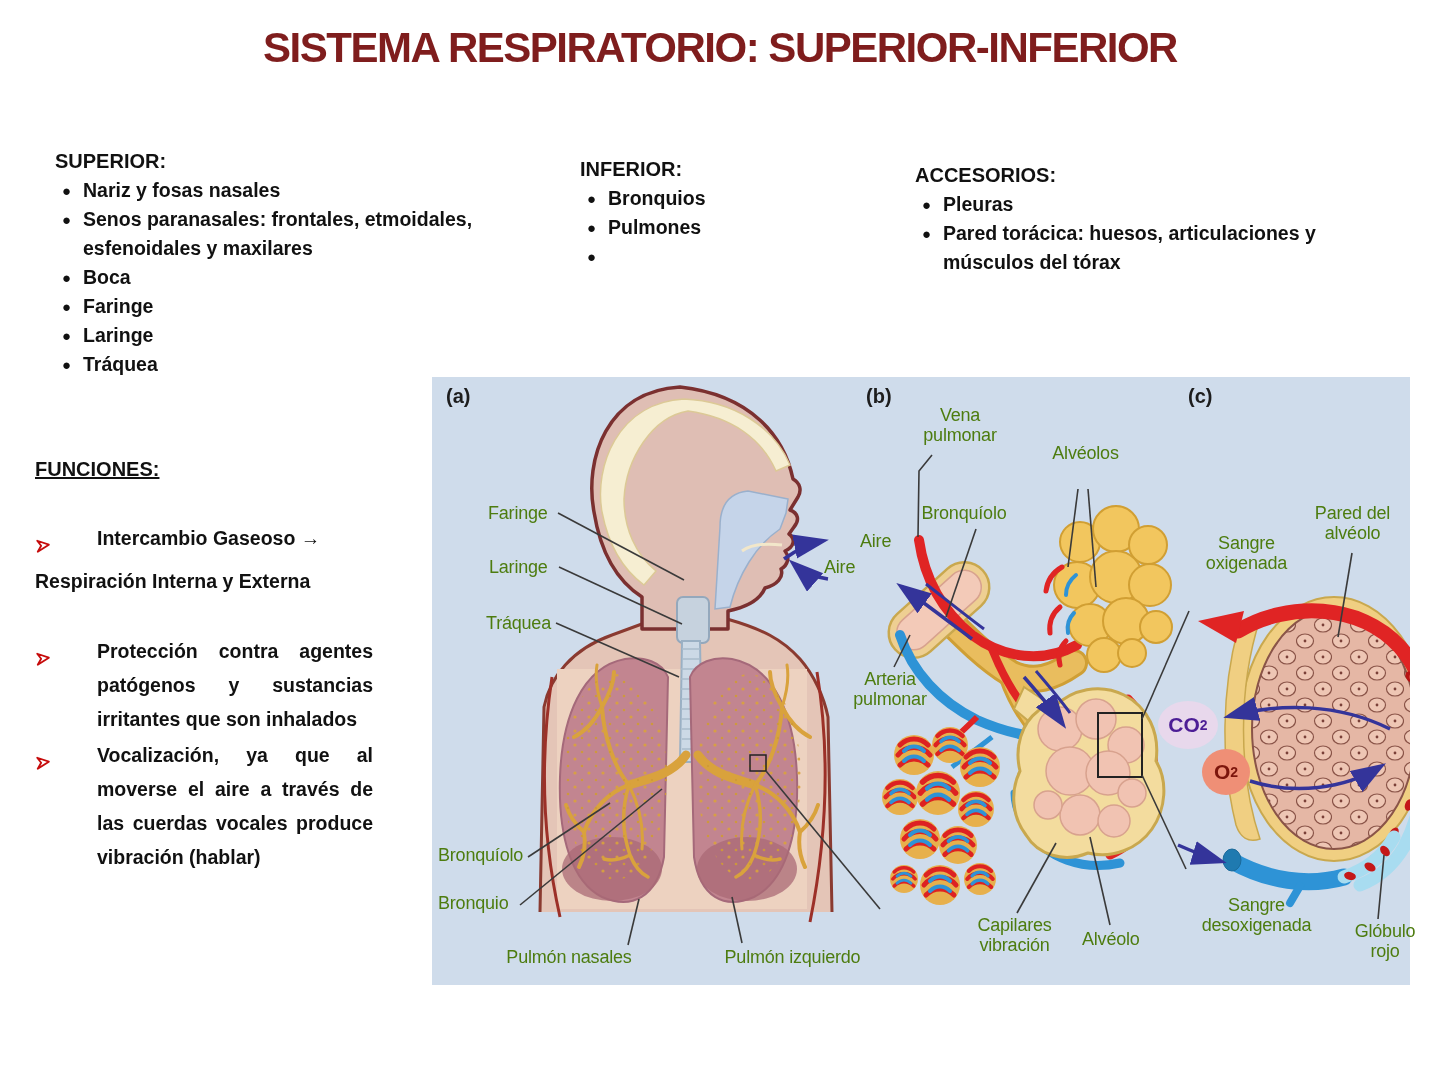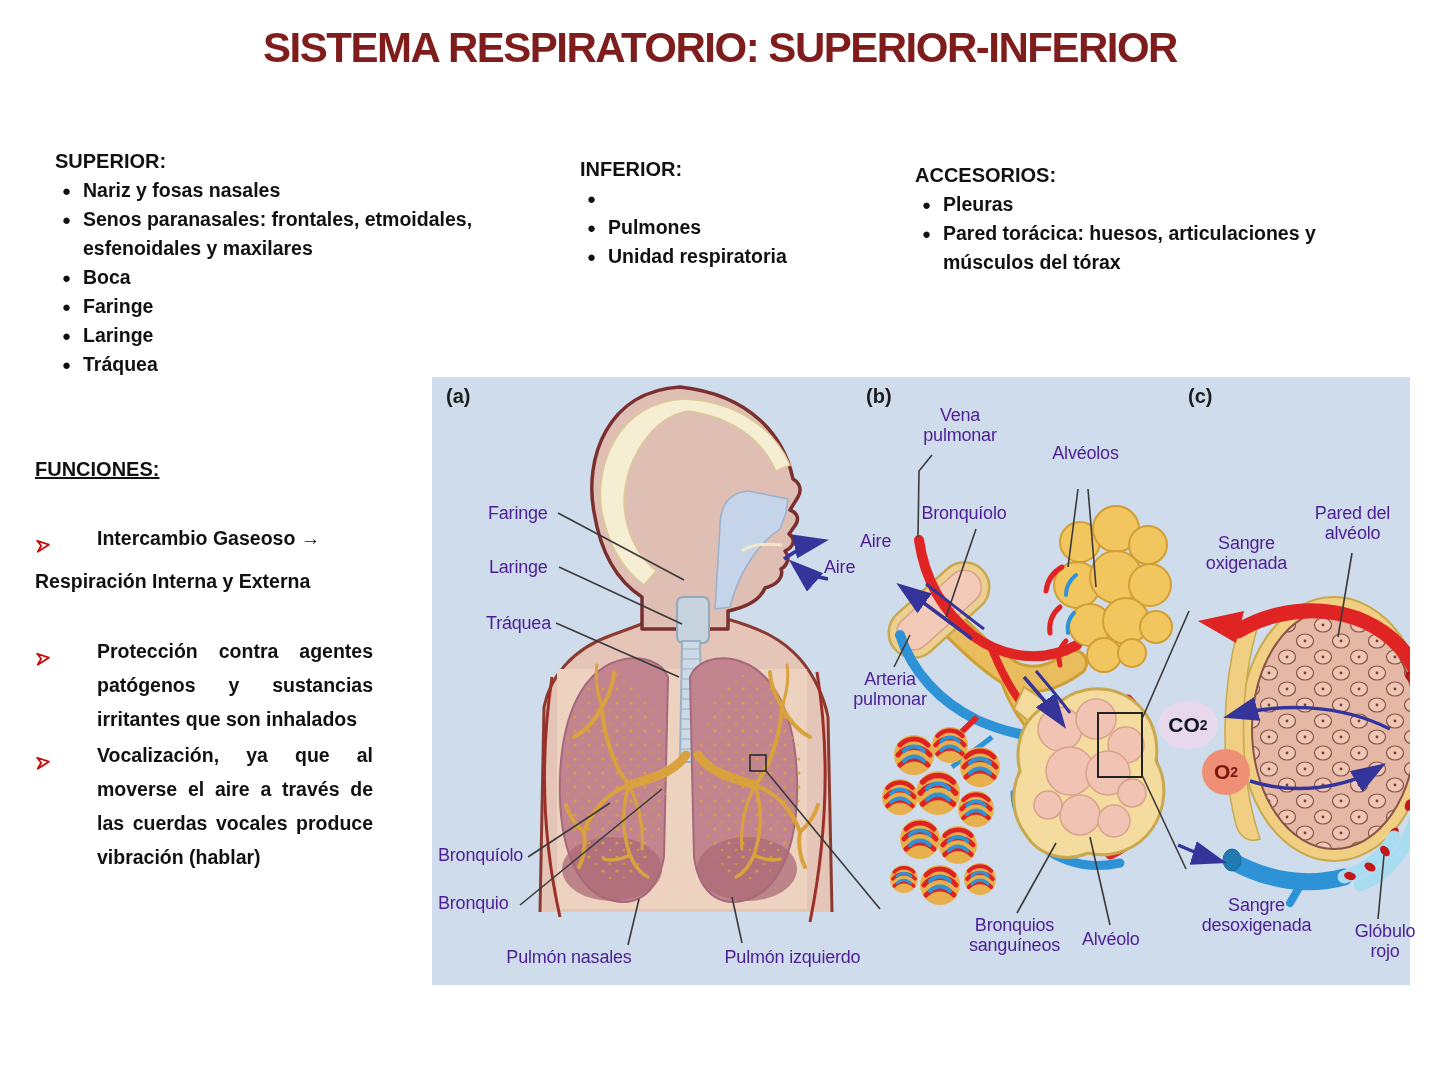--- a/index.html
+++ b/index.html
@@ -19,27 +19,27 @@
   .funciones .fhead{font-size:20px;font-weight:bold;text-decoration:underline;margin:0 0 40px 0;}
   .func-item{display:flex;font-size:19.5px;font-weight:bold;line-height:34px;gap:33px;}
   .chev{width:29px;padding-top:9px;box-sizing:border-box;}
   .func-txt{flex:1;text-align:justify;}
   .func-txt.nojust{text-align:left;}
   .func-cont{font-size:19.5px;font-weight:bold;line-height:34px;margin-bottom:36px;}
   .gap1{margin-bottom:2px;}
   
   .panel{position:absolute;left:432px;top:377px;width:978px;height:608px;background:#cfdceb;}
   .panel svg{position:absolute;left:0;top:0;display:block;}
-  .dlabel{position:absolute;font-size:18px;line-height:1.12;color:#4c1d95;
+  .dlabel{position:absolute;font-size:18px;line-height:1.12;color:#4d7c0f;
           letter-spacing:-0.2px;white-space:nowrap;}
   .dlabel.wrap{white-space:normal;text-align:center;}
   .seclabel{position:absolute;font-size:20px;font-weight:bold;color:#1d1d1d;}
   .badge{position:absolute;border-radius:50%;display:flex;align-items:center;
          justify-content:center;font-weight:bold;}
-  #badge-co2{left:726px;top:324px;width:60px;height:48px;background:#e8d8ec;color:#0f172a;font-size:21px;}
+  #badge-co2{left:726px;top:324px;width:60px;height:48px;background:#e8d8ec;color:#4c1d95;font-size:21px;}
   #badge-o2{left:770px;top:372px;width:48px;height:46px;background:#ef8f76;color:#7c150c;font-size:21px;}
   .badge sub{font-size:14px;line-height:0;}
 </style>
 </head>
 <body>
 
 <div class="title">SISTEMA RESPIRATORIO: SUPERIOR-INFERIOR</div>
 
 <div class="col" id="col-superior">
   <div class="col-heading">SUPERIOR:</div>
@@ -66,28 +66,28 @@
   <div class="li">
       <span class="dot">●</span>
       <div class="txt">Tráquea</div>
     </div>
 </div>
 
 <div class="col" id="col-inferior">
   <div class="col-heading">INFERIOR:</div>
   <div class="li">
       <span class="dot">●</span>
+      <div class="txt">Bronquios</div>
     </div>
   <div class="li">
       <span class="dot">●</span>
       <div class="txt">Pulmones</div>
     </div>
   <div class="li">
       <span class="dot">●</span>
-      <div class="txt">Unidad respiratoria</div>
     </div>
 </div>
 
 <div class="col" id="col-accesorios">
   <div class="col-heading">ACCESORIOS:</div>
   <div class="li">
       <span class="dot">●</span>
       <div class="txt">Pleuras</div>
     </div>
   <div class="li">
@@ -344,21 +344,21 @@
   <div class="dlabel" style="left:6px;top:468px;">Bronquíolo</div>
   <div class="dlabel" style="left:6px;top:516px;">Bronquio</div>
   <div class="dlabel wrap" style="left:62px;top:570px;width:150px;">Pulmón nasales</div>
   <div class="dlabel wrap" style="left:278px;top:570px;width:165px;">Pulmón izquierdo</div>
 
   <div class="dlabel wrap" style="left:478px;top:28px;width:100px;">Vena pulmonar</div>
   <div class="dlabel wrap" style="left:606px;top:66px;width:95px;">Alvéolos</div>
   <div class="dlabel wrap" style="left:482px;top:126px;width:100px;">Bronquíolo</div>
   <div class="dlabel" style="left:428px;top:154px;">Aire</div>
   <div class="dlabel wrap" style="left:408px;top:292px;width:100px;">Arteria pulmonar</div>
-  <div class="dlabel wrap" style="left:520px;top:538px;width:125px;">Bronquios sanguíneos</div>
+  <div class="dlabel wrap" style="left:520px;top:538px;width:125px;">Capilares vibración</div>
   <div class="dlabel" style="left:650px;top:552px;">Alvéolo</div>
 
   <div class="dlabel wrap" style="left:752px;top:156px;width:125px;">Sangre oxigenada</div>
   <div class="dlabel wrap" style="left:868px;top:126px;width:105px;">Pared del alvéolo</div>
   <div class="dlabel wrap" style="left:742px;top:518px;width:165px;">Sangre desoxigenada</div>
   <div class="dlabel wrap" style="left:908px;top:544px;width:90px;">Glóbulo rojo</div>
 
   <div class="badge" id="badge-co2">
       <span>CO</span>
       <sub>2</sub>

